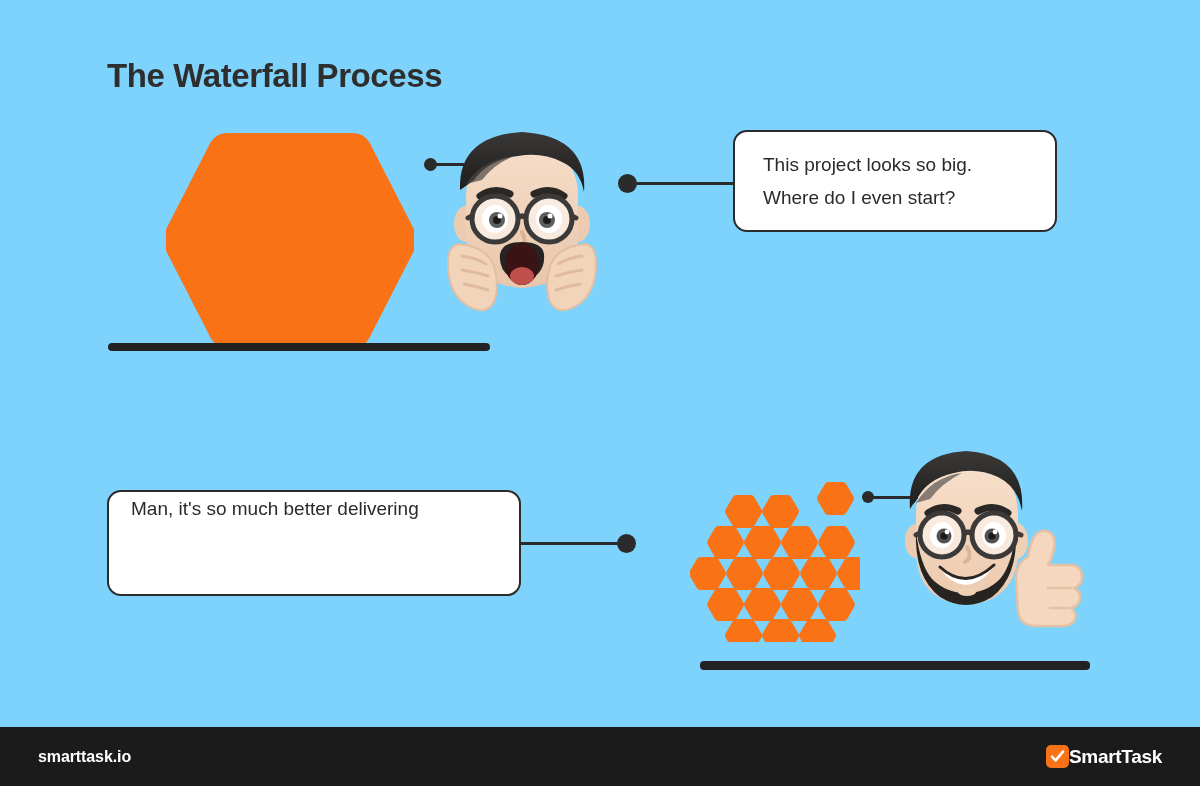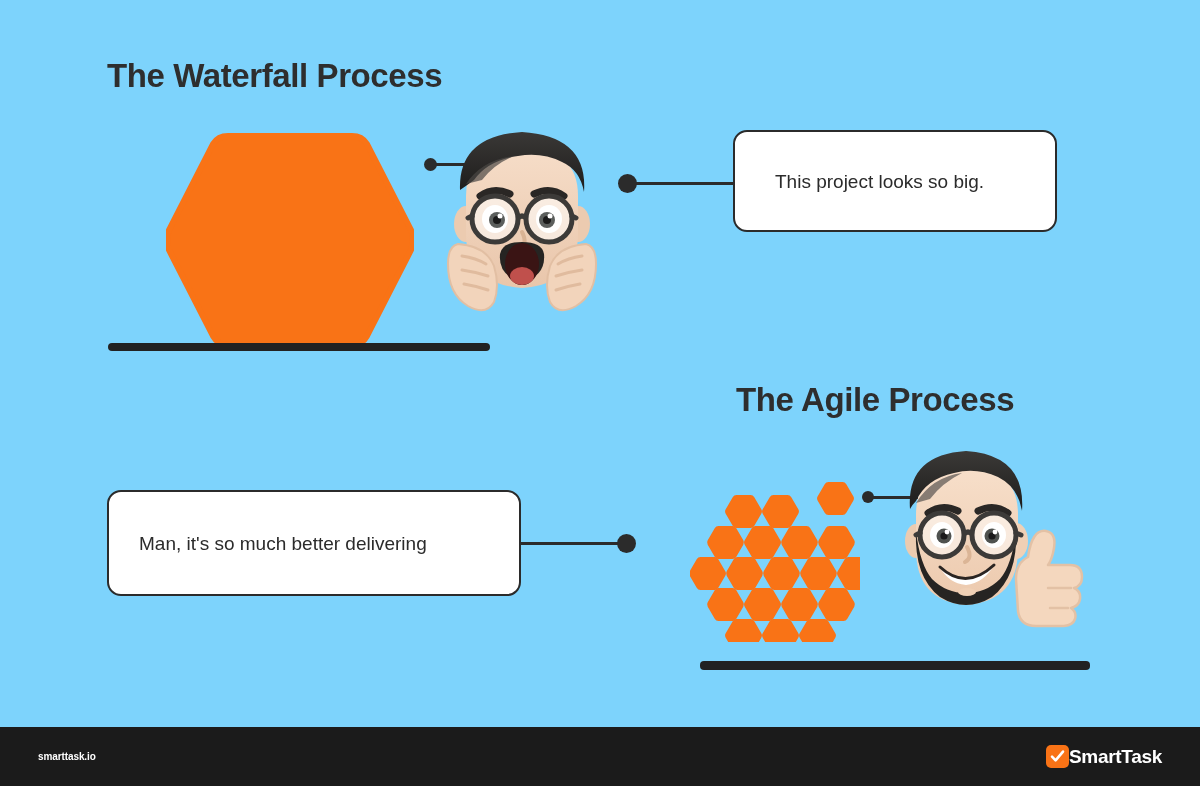--- a/index.html
+++ b/index.html
@@ -82,26 +82,27 @@
   .bubble-line {
     font-family: "Liberation Sans", sans-serif;
     font-size: 19px;
     line-height: 33px;
     color: #2b2b2b;
     white-space: nowrap;
   }
   #bubble-waterfall {
     left: 733px; top: 130px;
     width: 324px; height: 102px;
-    padding: 0 0 0 40px;
+    padding: 0 0 0 28px;
   }
   #bubble-agile {
     left: 107px; top: 490px;
     width: 414px; height: 106px;
-    padding: 0 0 0 30px;
+    padding: 0 0 0 22px;
+    justify-content: space-between;
   }
 
   
   .connector-line {
     position: absolute;
     background: #2b2b2b;
     height: 3px;
   }
   .connector-dot {
     position: absolute;
@@ -133,21 +134,21 @@
     position: absolute;
     left: 0; top: 727px;
     width: 1200px; height: 59px;
     background: #1b1b1b;
     display: flex;
     align-items: center;
   }
   #footer-site {
     position: absolute;
     left: 38px;
-    font-size: 10px;
+    font-size: 16px;
     font-weight: 700;
     color: #ffffff;
     letter-spacing: -0.1px;
   }
   #footer-brand {
     position: absolute;
     right: 38px;
     display: flex;
     align-items: center;
   }
@@ -235,23 +236,23 @@
       <path d="M144 120 Q154 122 154 140 Q154 170 134 182 Q116 192 108 178 Q102 162 108 142 Q116 122 144 120 Z" fill="#f2d4bb" stroke="#e2bfa3" stroke-width="2"></path>
       <path d="M140 132 Q126 134 116 140 M140 146 Q126 148 114 152 M138 160 Q126 162 114 166" stroke="#e0bb9e" stroke-width="3" fill="none" stroke-linecap="round"></path>
     </svg>
   </div>
 
   <div class="connector-line" id="connector-line-bubble1"></div>
   <div class="connector-dot" id="connector-dot-bubble1"></div>
 
   <div class="bubble" id="bubble-waterfall">
     <div class="bubble-line">This project looks so big.</div>
-  </div>
-
-  <div class="heading" id="heading-agile">The Agile Process</div>
+    <div class="bubble-line">Where do I even start?</div>
+  </div>
+
 
   <div id="honeycomb">
     <svg width="170" height="170" viewBox="0 0 170 170" xmlns="http://www.w3.org/2000/svg">
       <defs>
         <g id="hexcell">
           <path d="M10.5 1 L24.5 1 Q27 1 28.3 3.2 L35.3 15.3 Q36.6 17.5 35.3 19.7 L28.3 31.8 Q27 34 24.5 34 L10.5 34 Q8 34 6.7 31.8 L-0.3 19.7 Q-1.6 17.5 -0.3 15.3 L6.7 3.2 Q8 1 10.5 1 Z" fill="#f97316"></path>
         </g>
       </defs>
 
       <use href="#hexcell" x="128" y="9"></use>

